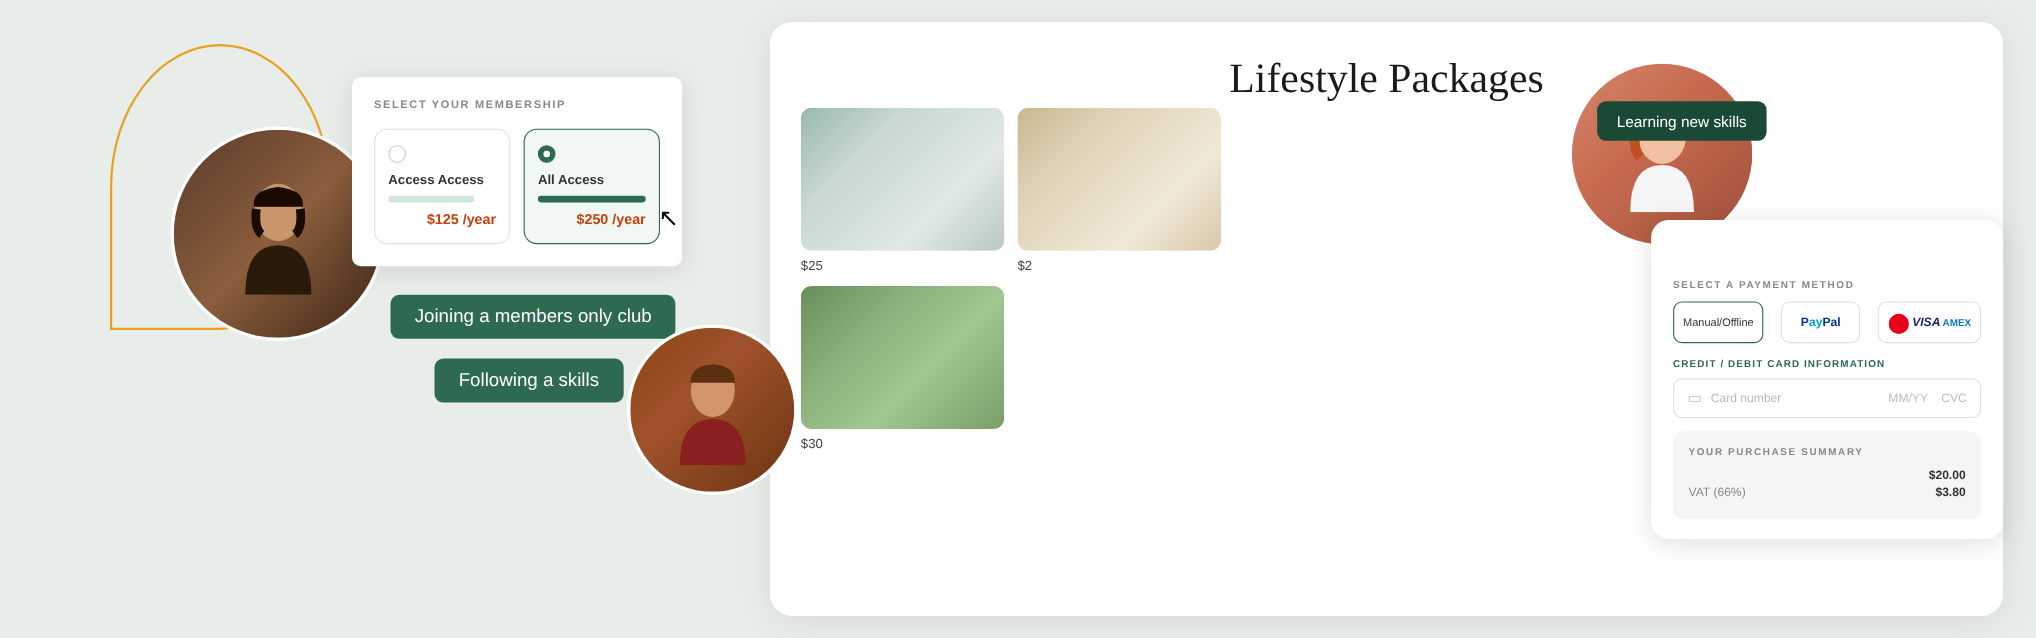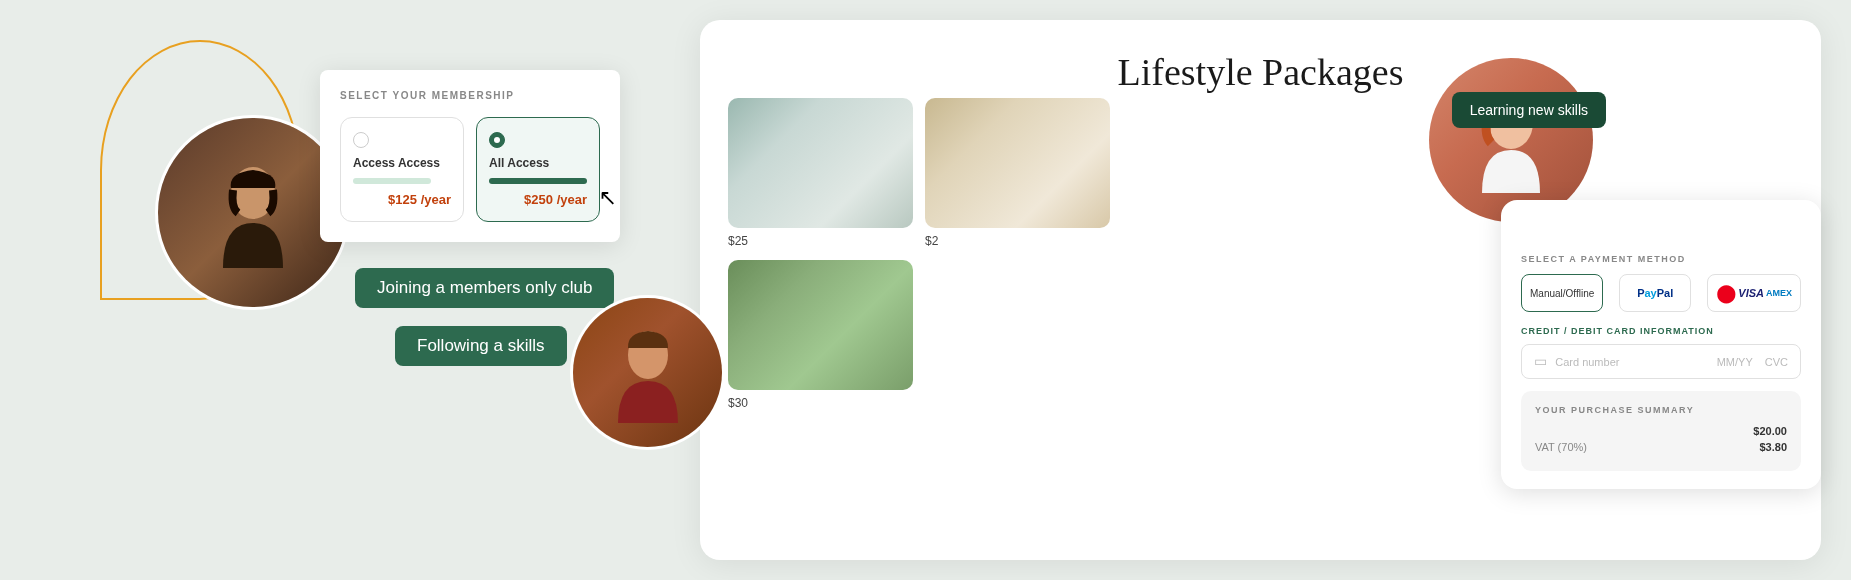--- a/index.html
+++ b/index.html
@@ -513,21 +513,21 @@
     </span>
   </div>
 
   <div class="purchase-summary">
     <div class="summary-title">YOUR PURCHASE SUMMARY</div>
     <div class="summary-row">
       <span class="summary-label"></span>
       <span class="summary-value">$20.00</span>
     </div>
     <div class="summary-row">
-      <span class="summary-label">VAT (70%)</span>
+      <span class="summary-label">VAT (66%)</span>
       <span class="summary-value">$3.80</span>
     </div>
   </div>
 </div>
 
 <div class="avatar-circle" style="right:255px;top:55px;width:170px;height:170px;z-index:6;">
   <div class="photo-woman-red">
     <svg width="75" height="105" viewBox="0 0 75 105">
       <ellipse cx="37" cy="35" rx="22" ry="26" fill="#f0c0a0"></ellipse>
       <path d="M8 105 Q8 62 37 62 Q66 62 66 105Z" fill="#f5f5f5"></path>

